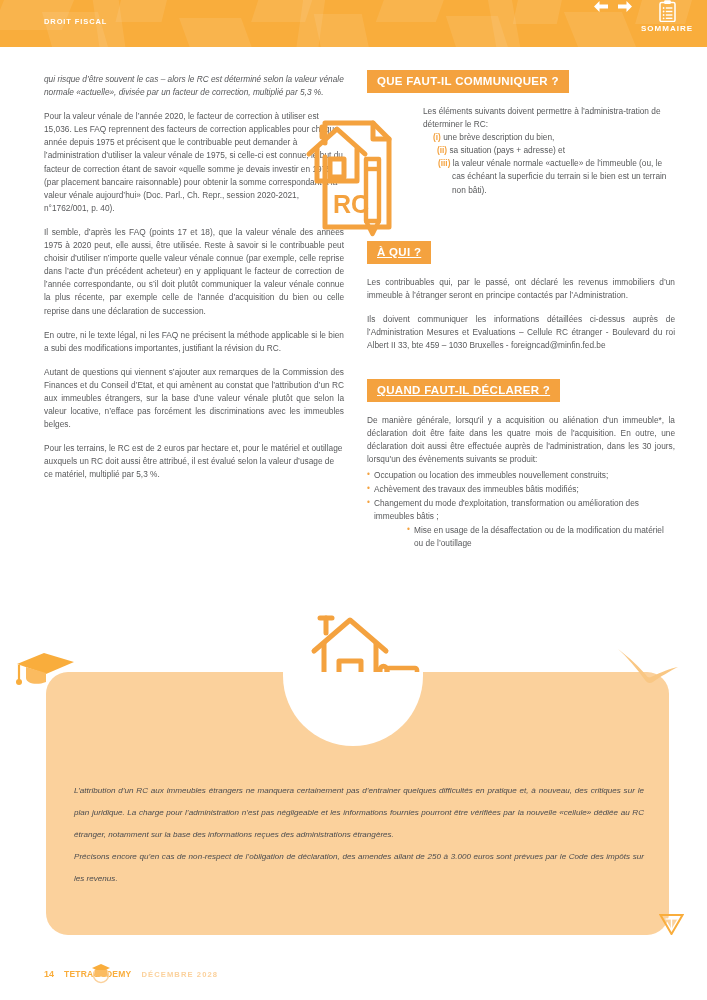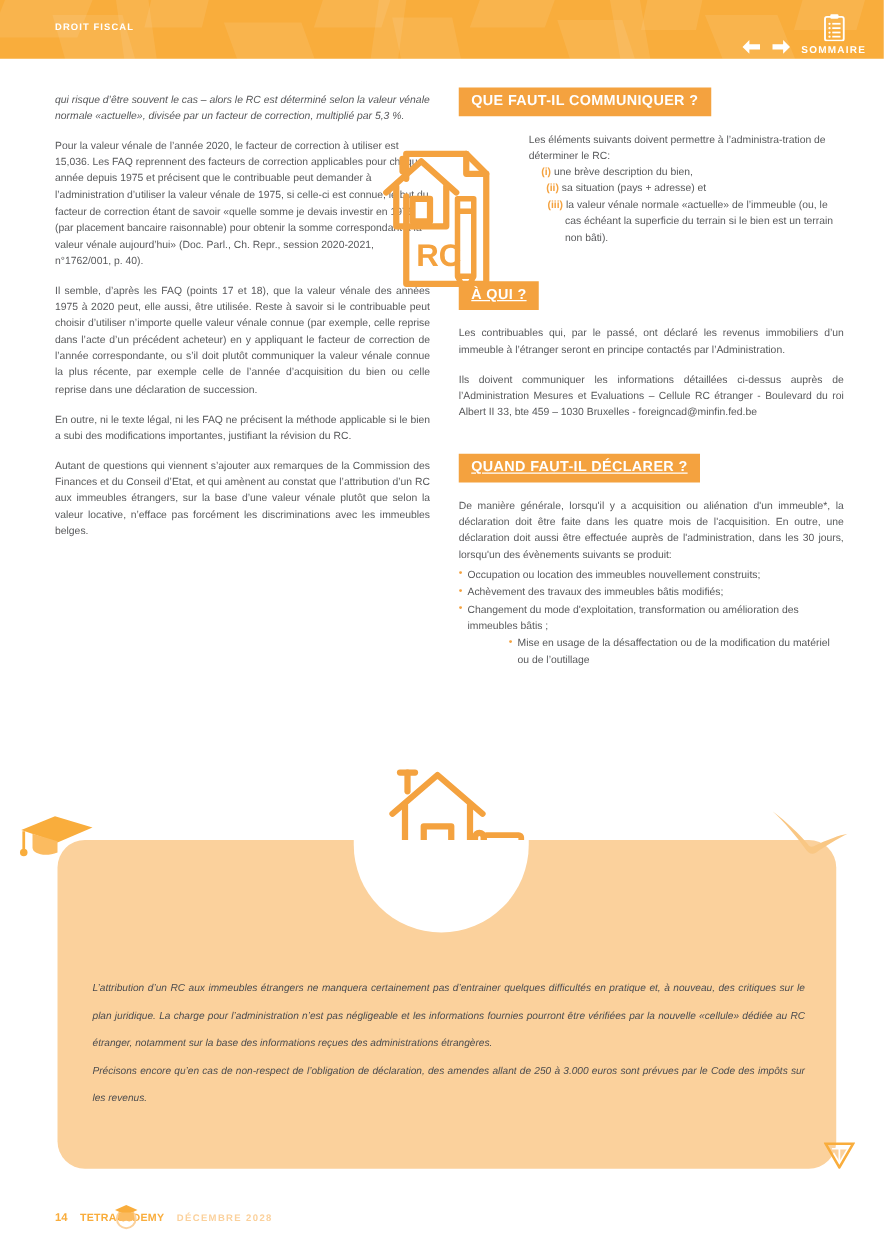--- a/index.html
+++ b/index.html
@@ -23,21 +23,21 @@
     position:absolute;
     background:rgba(255,255,255,0.09);
   }
   .header-label {
     position:absolute; left:44px; top:17px;
     font-size:7.5px; font-weight:bold; letter-spacing:.9px;
     color:#ffffff;
   }
   .header-right {
     position:absolute; right:14px; top:0; height:53px;
-    display:flex; align-items:flex-end; gap:8px; padding-bottom:9px;
+    display:flex; align-items:flex-start; gap:8px; padding-bottom:9px;
   }
   .nav-arrow { width:16px; height:13px; position:relative; display:block; cursor:pointer;}
   .nav-arrow svg { display:block; }
   .sommaire-wrap { display:flex; flex-direction:column; align-items:center; gap:2px; }
   .clipboard-icon { width:17px; height:22px; display:block; }
   .sommaire-label {
     font-size:8px; font-weight:bold; letter-spacing:1px; color:#fff;
   }
 
   
@@ -61,21 +61,21 @@
     color:#ffffff;
     font-size:11.5px; font-weight:bold; letter-spacing:.3px;
     padding:5px 10px 6px 10px;
     margin-bottom:12px;
   }
   .sec-head.h2 { margin-top:6px;text-decoration:underline; }
 
   
   .romans {
     font-size:8.3px; line-height:13.1px; color:#58595b;
-    margin-bottom:0;
+    margin-bottom:16px;
   }
   .romans .intro { display:block; text-align:left; }
   .romans .ln { display:block; padding-left:16px; text-indent:0; }
   .romans .ln.hang { padding-left:31px; text-indent:-15px; }
   .rn { color:#F4A23F; font-weight:600; }
 
   ul.bullets { list-style:none; margin:0 0 0 0; }
   ul.bullets li {
     font-size:8.3px; line-height:13.1px; color:#58595b;
     position:relative; padding-left:7px; margin-bottom:1px;
@@ -179,20 +179,21 @@
     </div>
   </div>
 </div>
 
 <div class="col-left">
   <p class="body ragged ital">qui risque d’être souvent le cas – alors le RC est déterminé selon la valeur vénale normale «actuelle», divisée par un facteur de correction, multiplié par 5,3 %.</p>
   <p class="body ragged">Pour la valeur vénale de l’année 2020, le facteur de correction à utiliser est 15,036. Les FAQ reprennent des facteurs de correction applicables pour chaque année depuis 1975 et précisent que le contribuable peut demander à l’administration d’utiliser la valeur vénale de 1975, si celle-ci est connue, le but du facteur de correction étant de savoir «quelle somme je devais investir en 1975 (par placement bancaire raisonnable) pour obtenir la somme correspondant à la valeur vénale aujourd’hui» (Doc. Parl., Ch. Repr., session 2020-2021, n°1762/001, p. 40).</p>
   <p class="body">Il semble, d’après les FAQ (points 17 et 18), que la valeur vénale des années 1975 à 2020 peut, elle aussi, être utilisée. Reste à savoir si le contribuable peut choisir d’utiliser n’importe quelle valeur vénale connue (par exemple, celle reprise dans l’acte d’un précédent acheteur) en y appliquant le facteur de correction de l’année correspondante, ou s’il doit plutôt communiquer la valeur vénale connue la plus récente, par exemple celle de l’année d’acquisition du bien ou celle reprise dans une déclaration de succession.</p>
   <p class="body">En outre, ni le texte légal, ni les FAQ ne précisent la méthode applicable si le bien a subi des modifications importantes, justifiant la révision du RC.</p>
   <p class="body">Autant de questions qui viennent s’ajouter aux remarques de la Commission des Finances et du Conseil d’Etat, et qui amènent au constat que l’attribution d’un RC aux immeubles étrangers, sur la base d’une valeur vénale plutôt que selon la valeur locative, n’efface pas forcément les discriminations avec les immeubles belges.</p>
+  <p class="body ragged">Pour les terrains, le RC est de 2 euros par hectare et, pour le matériel et outillage auxquels un RC doit aussi être attribué, il est évalué selon la valeur d’usage de ce matériel, multiplié par 5,3 %.</p>
 </div>
 
 <svg class="icon-rc" viewBox="0 0 112 128">
   <g fill="none" stroke="#F4A23F" stroke-width="5" stroke-linejoin="round" stroke-linecap="round">
     <path d="M22 44 L22 114 L86 114 L86 26 L70 10 L22 10 L22 30"></path>
     <path d="M70 10 L70 26 L86 26"></path>
     <path d="M6 41 L34 16 L62 41"></path>
     <path d="M14 36 L14 68 L54 68 L54 36"></path>
     <rect x="27" y="46" width="14" height="18"></rect>
     <path d="M19 14 L19 24"></path>

